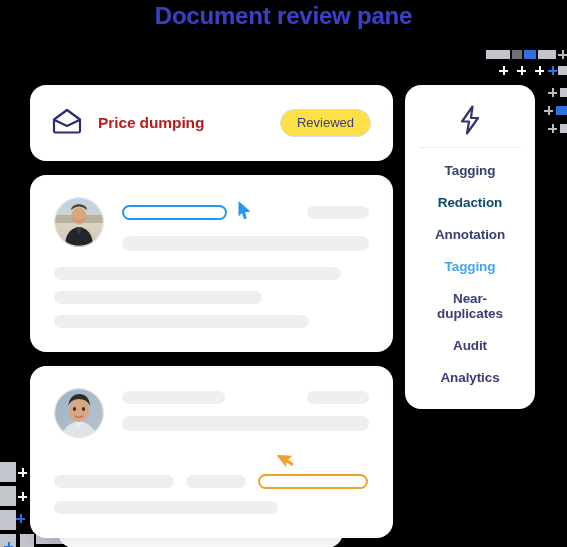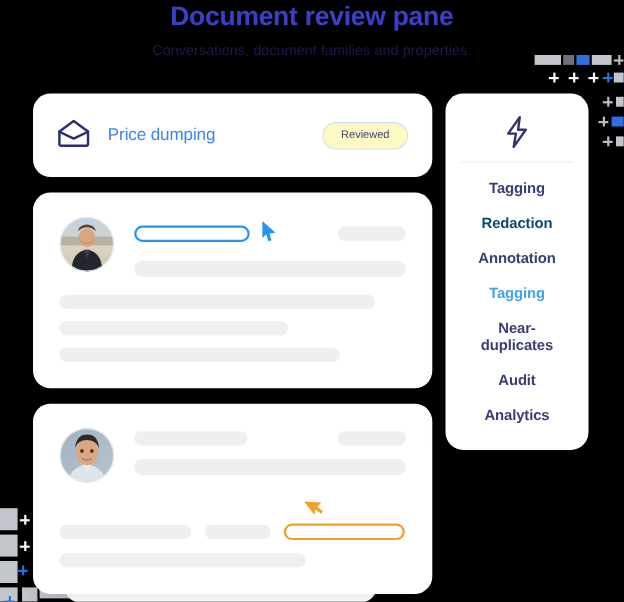--- a/index.html
+++ b/index.html
@@ -88,31 +88,31 @@
   
   .card-subject {
     height: 76px;
     display: flex;
     align-items: center;
     padding: 0 22px 0 22px;
   }
   .env-icon { flex: 0 0 auto; margin-right: 16px; display: block; }
   .subject-title {
     font-size: 15.5px;
-    font-weight: normal;
-    color: #3b82f6;
+    font-weight: bold;
+    color: #b91c1c;
     letter-spacing: -0.1px;
     flex: 1 1 auto;
   }
   .badge {
     flex: 0 0 auto;
     border: 1px solid #cfe0f5;
-    background: #fef9c3;
+    background: #fde047;
     color: #3d4170;
-    font-size: 10px;
+    font-size: 13px;
     border-radius: 14px;
     padding: 6px 16px 7px;
     line-height: 1;
   }
 
   
   .card-body { padding: 22px 24px 24px 24px; }
   .row-top { display: flex; align-items: flex-start; }
   .avatar {
     width: 50px; height: 50px;
@@ -194,21 +194,20 @@
   .sb-item.orange { color: #0c4a6e; }
   .sb-item.lightblue { color: #41a5f0; }
 </style>
 </head>
 <body>
 
 <div id="stage">
 
   <div class="header">
     <div class="header-title">Document review pane</div>
-    <div class="header-subtitle">Conversations, document families and properties.</div>
   </div>
 
   <div class="deco" style="left:486px; top:50px; width:81px; height:90px;">
     <div class="sq" style="left:0px; top:0px; width:24px;"></div>
     <div class="sq dark" style="left:26px; top:0px; width:10px;"></div>
     <div class="sq blue" style="left:38px; top:0px; width:12px;"></div>
     <div class="sq" style="left:52px; top:0px; width:18px;"></div>
     <div class="cross" style="left:72px; top:0px;"></div>
 
     <div class="cross white" style="left:13px; top:16px;"></div>

